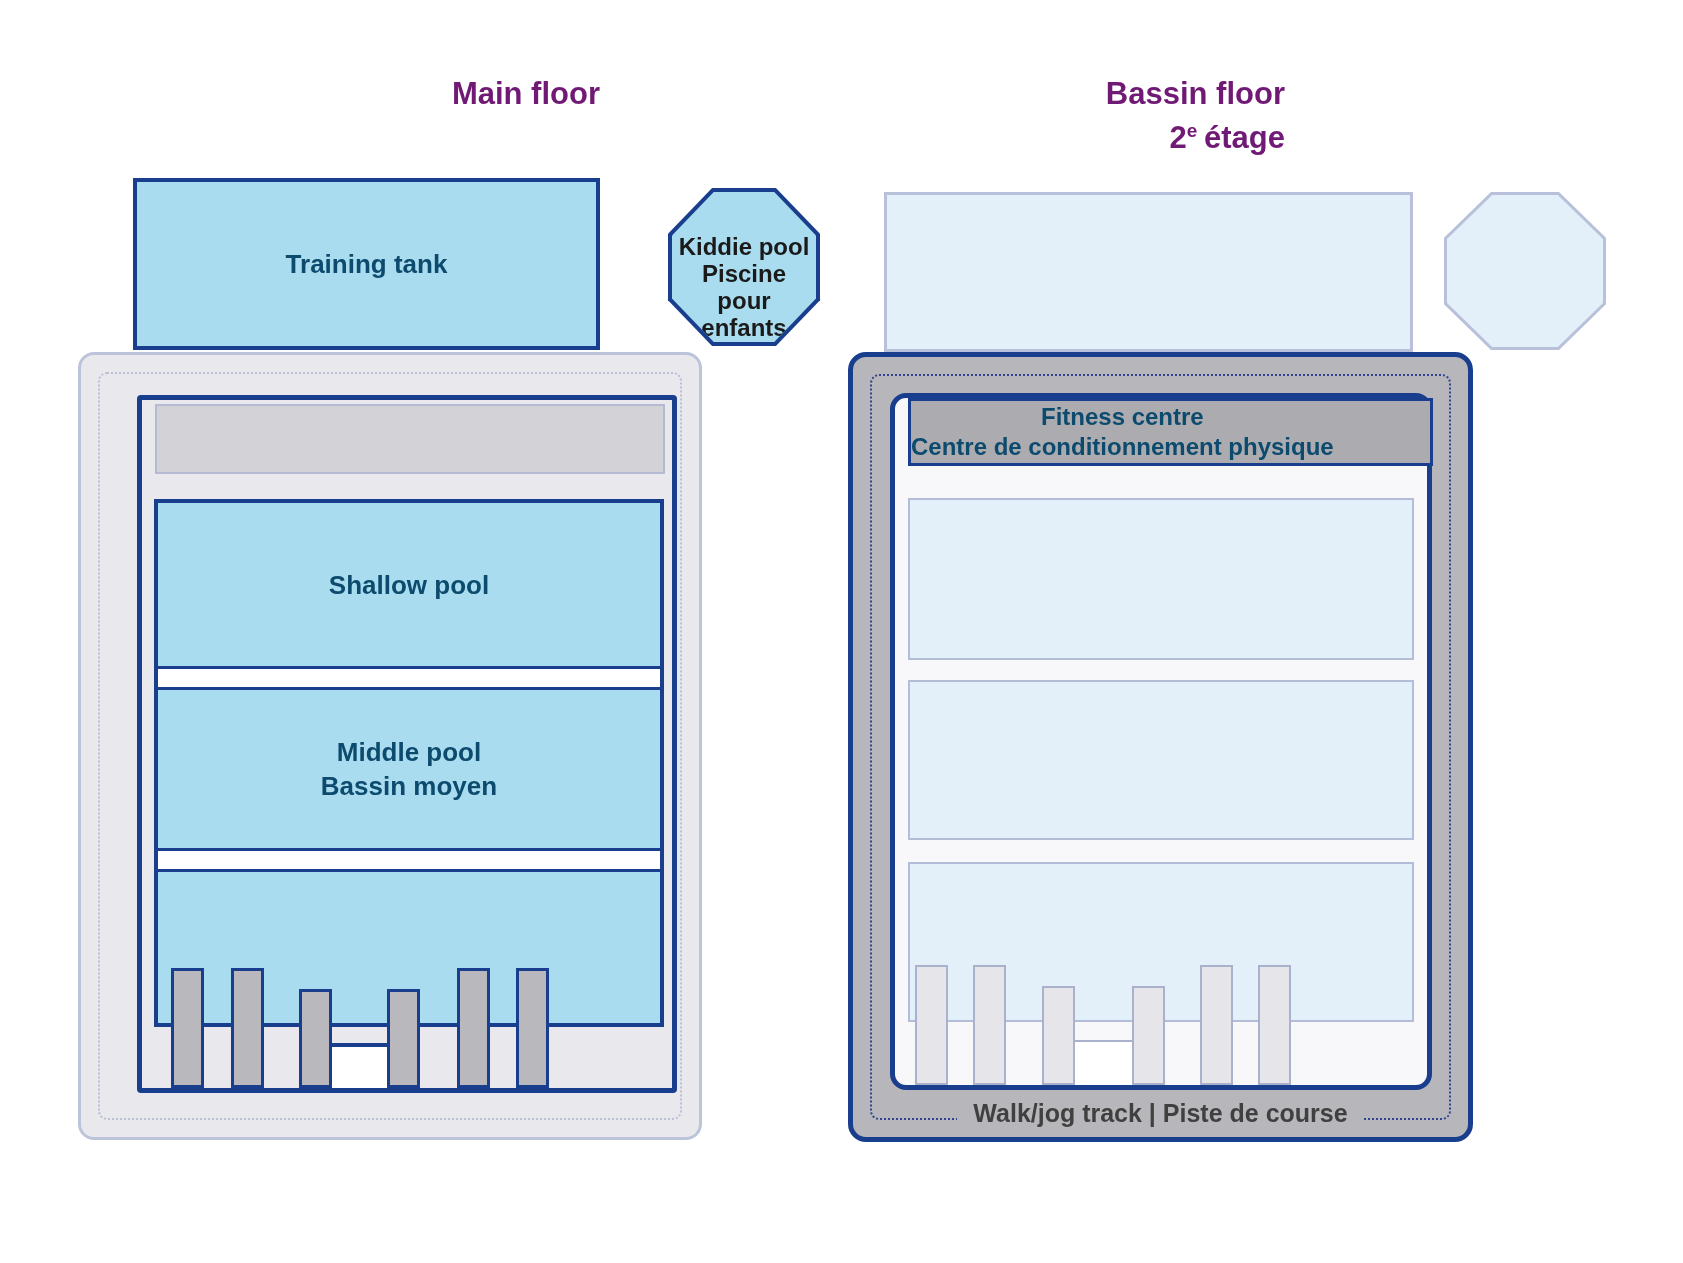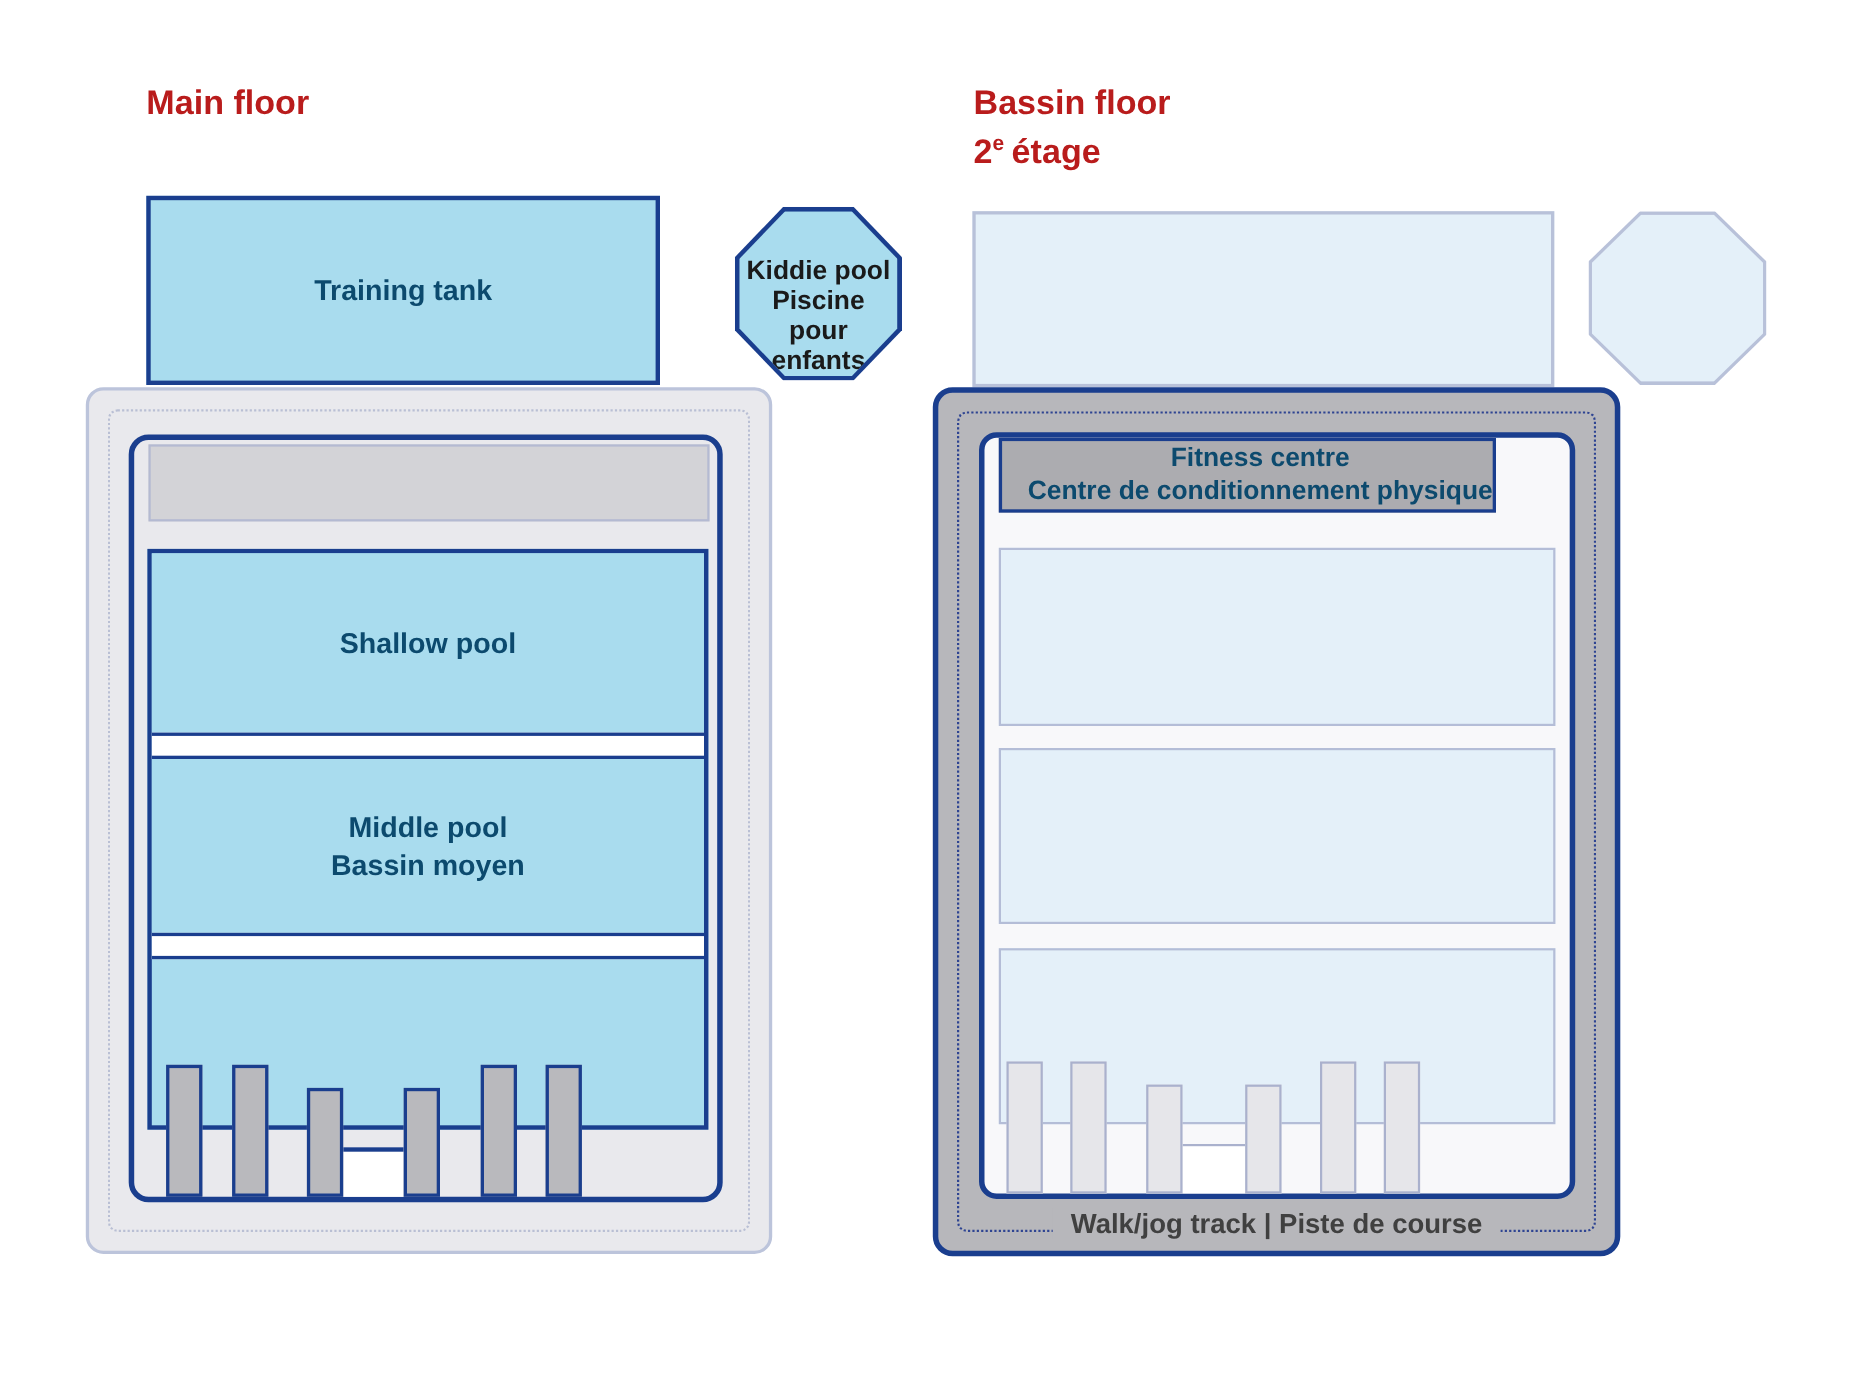--- a/index.html
+++ b/index.html
@@ -4,21 +4,21 @@
 <style>
   html,body{margin:0;padding:0;background:#ffffff;}
   .canvas{
     position:relative;width:1683px;height:1263px;background:#ffffff;overflow:hidden;
     font-family:"Liberation Sans","DejaVu Sans",sans-serif;font-weight:700;color:#1a1a1a;
   }
   .abs{position:absolute;box-sizing:border-box;}
 
   
   .floor-title{
-    text-align:left;font-size:31px;line-height:44px;color:#b91c1c;letter-spacing:0;
+    text-align:right;font-size:31px;line-height:44px;color:#701a75;letter-spacing:0;
   }
   .floor-title sup{font-size:19px;vertical-align:super;line-height:0;}
   .floor-title .rest{margin-left:0.22em;}
 
   
   .lbl{text-align:center;font-size:26px;line-height:34px;color:#0c4a6e;}
   .lbl-sm{text-align:center;font-size:24px;line-height:27px;color:#1a1a1a;}
 
   
   .tank{
@@ -36,22 +36,22 @@
   .oct-inner-pale{position:absolute;left:3px;top:3px;right:3px;bottom:3px;background:#e4f0f9;}
 
   
   .deck-left{
     left:78px;top:352px;width:624px;height:788px;background:#e9e9ed;
     border:3px solid #bcc4db;border-radius:16px;
   }
   .dotted-left{position:absolute;left:17px;top:17px;right:17px;bottom:17px;
     border:2px dotted #b9bfd4;border-radius:9px;}
   .inner-left{
-    left:36px;top:40px;width:540px;height:698px;background:#e9e9ed;
-    border:5px solid #1a3e8e;border-radius:18px;
+    left:56px;top:40px;width:540px;height:698px;background:#e9e9ed;
+    border:5px solid #1a3e8e;border-radius:4px;
   }
   .graybar{left:13px;top:4px;width:510px;height:70px;background:#d3d3d7;border:2px solid #b4bad2;}
 
   .pool{
     left:12px;top:99px;width:510px;height:528px;border:4px solid #1a3e8e;background:#a9dcee;
     display:flex;flex-direction:column;
   }
   .pool-sec{background:#a9dcee;display:flex;flex-direction:column;align-items:center;justify-content:center;}
   .sec-shallow{height:163px;}
   .sec-middle{height:158px;}
@@ -71,22 +71,22 @@
     left:848px;top:352px;width:625px;height:790px;background:#b7b7bb;
     border:5px solid #1a3e8e;border-radius:18px;
   }
   .dotted-right{position:absolute;left:17px;top:17px;right:17px;bottom:17px;
     border:2px dotted #2e4492;border-radius:9px;}
   .inner-right{
     left:37px;top:36px;width:542px;height:697px;background:#f8f8fa;
     border:5px solid #1a3e8e;border-radius:16px;
   }
   .fitness{
-    left:13px;top:0px;width:452px;height:68px;background:#acacb0;border:3px solid #1a3e8e;
-    display:flex;flex-direction:column;align-items:flex-end;justify-content:center;
+    left:13px;top:0px;width:525px;height:68px;background:#acacb0;border:3px solid #1a3e8e;
+    display:flex;flex-direction:column;align-items:flex-start;justify-content:center;
   }
   .fitness .lbl{font-size:24px;line-height:30px;}
   .pale-rect{left:13px;width:506px;background:#e4f0f9;border:2px solid #b4bdd7;}
   .pr1{top:100px;height:162px;}
   .pr2{top:282px;height:160px;}
   .pr3{top:464px;height:160px;}
 
   .bar-r{position:absolute;box-sizing:border-box;bottom:0;width:33px;background:#e6e6ea;border:2px solid #aab1cd;z-index:4;}
   .notch-r{position:absolute;box-sizing:border-box;bottom:0;left:180px;width:57px;height:45px;
     background:#ffffff;border-top:2px solid #aab1cd;z-index:3;}

